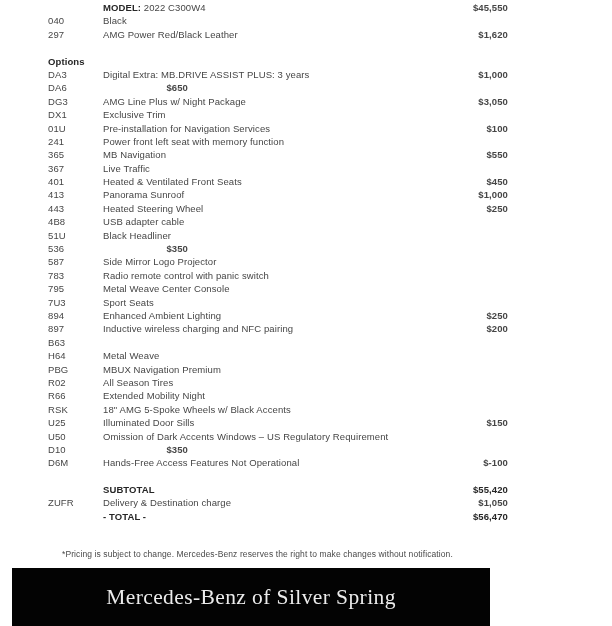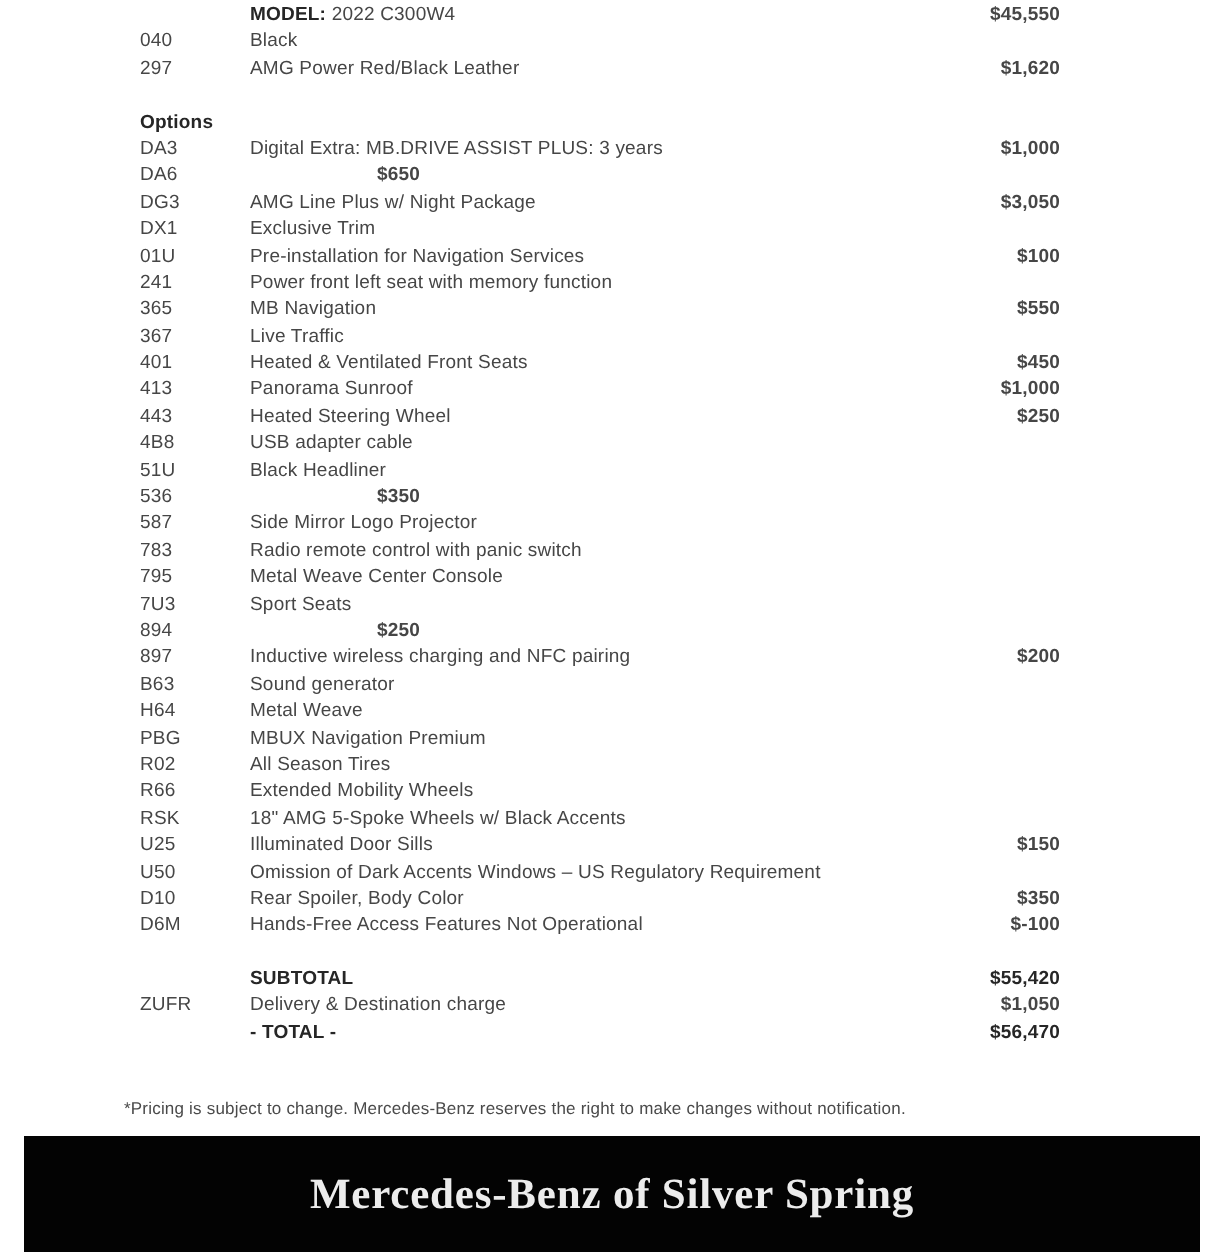--- a/index.html
+++ b/index.html
@@ -12,21 +12,21 @@
     font-family: "Liberation Sans", sans-serif;
   }
   .sheet {
     position: relative;
     width: 612px;
     height: 626px;
     background: #ffffff;
   }
   .table-area {
     position: absolute;
-    left: 70px;
+    left: 48px;
     top: 1px;
     width: 460px;
   }
   .row {
     display: flex;
     height: 13.4px;
     align-items: center;
     font-size: 9.5px;
     line-height: 13.4px;
     color: #464646;
@@ -44,27 +44,26 @@
     top: 549px;
     font-size: 8.5px;
     line-height: 11px;
     color: #4a4a4a;
     letter-spacing: 0.1px;
   }
   .dealer-banner {
     position: absolute;
     left: 12px;
     top: 568px;
-    width: 588px;
+    width: 478px;
     height: 58px;
     background: #030303;
     display: flex;
     align-items: center;
     justify-content: center;
-    font-weight: bold;
   }
   .dealer-name {
     font-family: "Liberation Serif", serif;
     font-size: 21.5px;
     color: #ececec;
     letter-spacing: 0.4px;
     white-space: nowrap;
   }
 </style>
 </head>
@@ -181,70 +180,69 @@
           <span class="cell-desc"><span class="desc-text">Metal Weave Center Console</span></span>
           <span class="cell-price"></span>
         </div>
         <div class="row">
           <span class="cell-code">7U3</span>
           <span class="cell-desc"><span class="desc-text">Sport Seats</span></span>
           <span class="cell-price"></span>
         </div>
         <div class="row">
           <span class="cell-code">894</span>
+          <span class="cell-desc"><span class="desc-text">Enhanced Ambient Lighting</span></span>
           <span class="cell-price">$250</span>
         </div>
         <div class="row">
           <span class="cell-code">897</span>
           <span class="cell-desc"><span class="desc-text">Inductive wireless charging and NFC pairing</span></span>
           <span class="cell-price">$200</span>
         </div>
         <div class="row">
           <span class="cell-code">B63</span>
-          <span class="cell-desc"><span class="desc-text">Sound generator</span></span>
           <span class="cell-price"></span>
         </div>
         <div class="row">
           <span class="cell-code">H64</span>
           <span class="cell-desc"><span class="desc-text">Metal Weave</span></span>
           <span class="cell-price"></span>
         </div>
         <div class="row">
           <span class="cell-code">PBG</span>
           <span class="cell-desc"><span class="desc-text">MBUX Navigation Premium</span></span>
           <span class="cell-price"></span>
         </div>
         <div class="row">
           <span class="cell-code">R02</span>
           <span class="cell-desc"><span class="desc-text">All Season Tires</span></span>
           <span class="cell-price"></span>
         </div>
         <div class="row">
           <span class="cell-code">R66</span>
-          <span class="cell-desc"><span class="desc-text">Extended Mobility Wheels</span></span>
+          <span class="cell-desc"><span class="desc-text">Extended Mobility Night</span></span>
           <span class="cell-price"></span>
         </div>
         <div class="row">
           <span class="cell-code">RSK</span>
           <span class="cell-desc"><span class="desc-text">18" AMG 5-Spoke Wheels w/ Black Accents</span></span>
           <span class="cell-price"></span>
         </div>
         <div class="row">
           <span class="cell-code">U25</span>
           <span class="cell-desc"><span class="desc-text">Illuminated Door Sills</span></span>
           <span class="cell-price">$150</span>
         </div>
         <div class="row">
           <span class="cell-code">U50</span>
           <span class="cell-desc"><span class="desc-text">Omission of Dark Accents Windows – US Regulatory Requirement</span></span>
           <span class="cell-price"></span>
         </div>
         <div class="row">
           <span class="cell-code">D10</span>
-          <span class="cell-desc"><span class="desc-text">Rear Spoiler, Body Color</span></span>
           <span class="cell-price">$350</span>
         </div>
         <div class="row">
           <span class="cell-code">D6M</span>
           <span class="cell-desc"><span class="desc-text">Hands-Free Access Features Not Operational</span></span>
           <span class="cell-price">$-100</span>
         </div>
       </div>
 
     <div id="summary-rows" class="gap-top">

